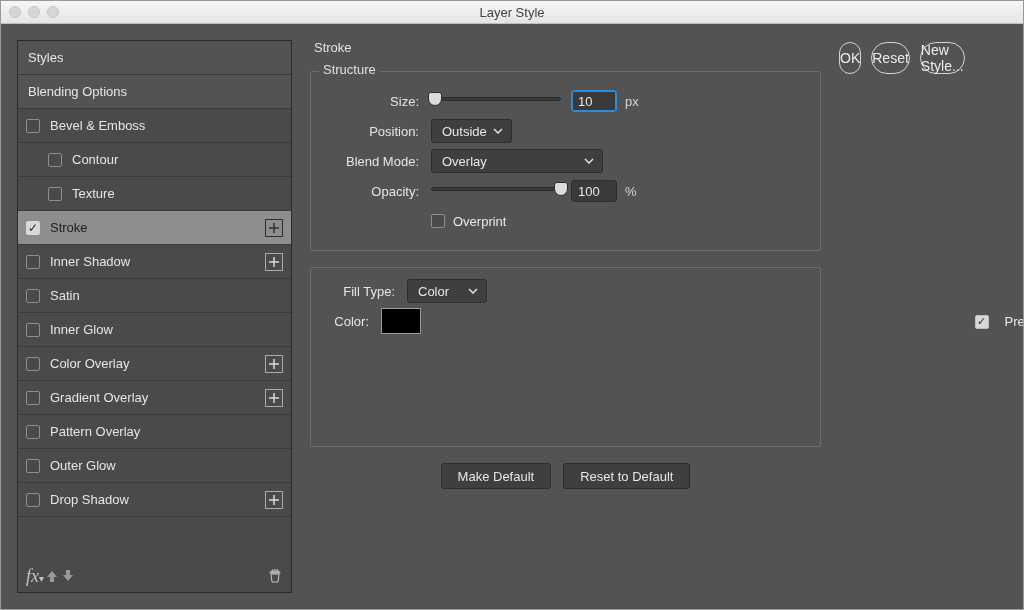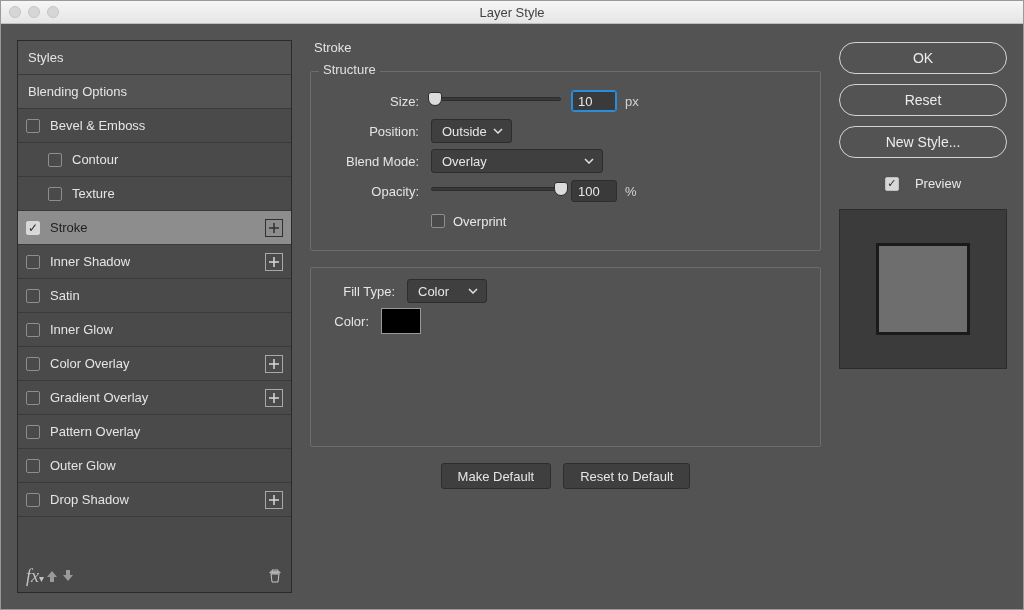--- a/index.html
+++ b/index.html
@@ -175,21 +175,21 @@
     }
 
     .btn-row{display:flex;justify-content:center;gap:12px;margin-top:10px}
     .btn-small{
       background:#3f3f3f;border:1px solid #2d2d2d;border-radius:3px;
       height:26px;padding:0 16px;display:flex;align-items:center;color:#e6e6e6;
     }
 
     
     .right-col{
-      width:168px;display:flex;flex-direction:column;gap:10px;
+      width:168px;display:flex;flex-direction:row;gap:10px;
       padding-top:2px;
     }
     .pill{
       height:32px;border:1px solid #d4d4d4;border-radius:16px;
       display:flex;align-items:center;justify-content:center;
       color:#ececec;font-size:14px;background:transparent;
     }
     .preview-toggle{
       display:flex;align-items:center;justify-content:center;gap:8px;margin-top:8px;
     }

